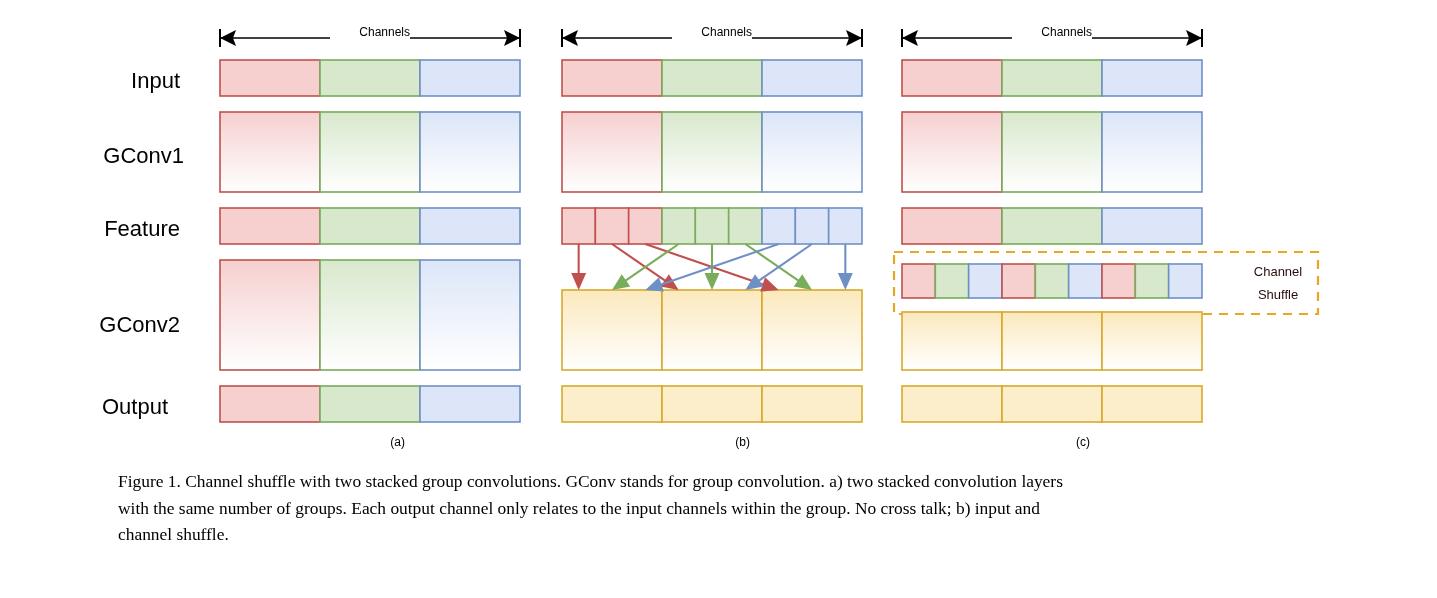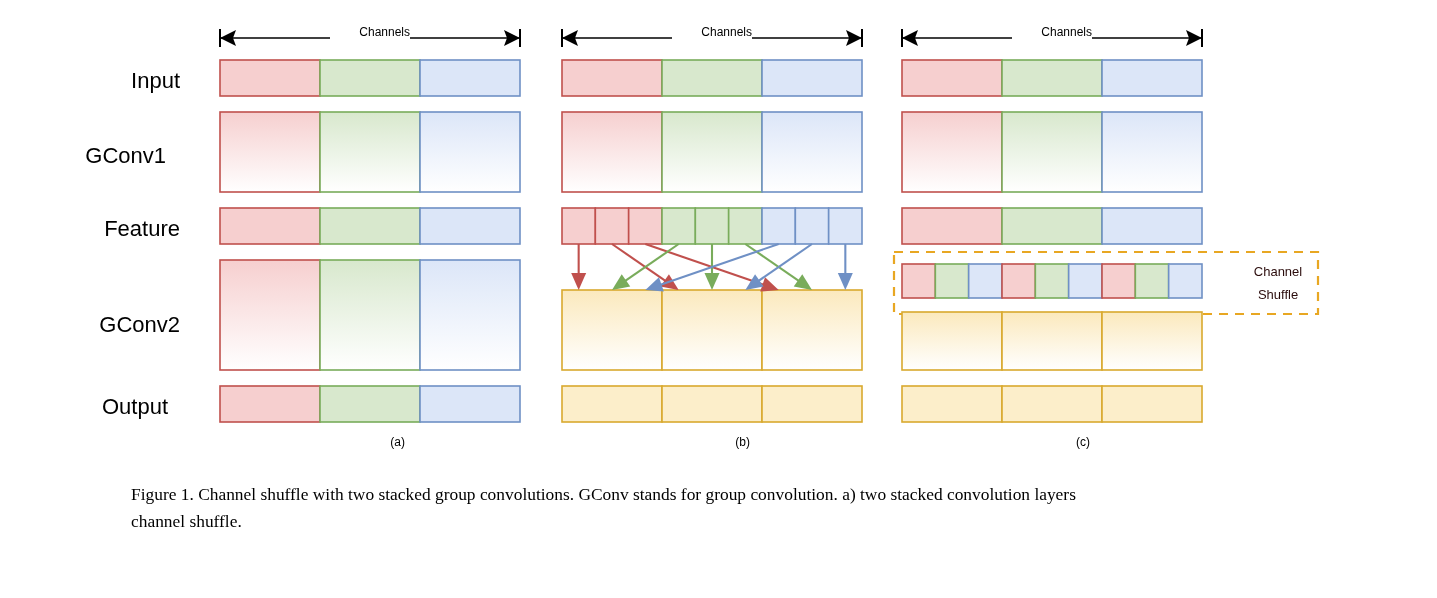--- a/index.html
+++ b/index.html
@@ -7,21 +7,21 @@
     width:1437px;height:598px;position:relative;overflow:hidden;
     font-family:"Liberation Sans", sans-serif;
     color:#000;
     -webkit-font-smoothing:antialiased;
   }
   .fig{position:absolute;left:0;top:0;width:1437px;height:440px;}
   .caption-wrap{position:absolute;left:118px;top:468px;width:1200px;}
   .caption{
     font-family:"Liberation Serif", serif;
     font-size:17.4px;line-height:26.6px;text-align:justify;
-    color:#000;margin:13px;
+    color:#000;margin:0;
   }
   .caption-line{display:block;white-space:nowrap;}
   .rowlabel{
     position:absolute;text-align:right;width:120px;
     font-size:22px;font-family:"Liberation Sans", sans-serif;
     color:#000;
   }
   .panlabel{
     position:absolute;text-align:right;width:80px;
     font-size:12px;font-family:"Liberation Sans", sans-serif;color:#000;
@@ -32,21 +32,21 @@
     font-size:13px;line-height:23px;color:#2b0c0c;
     font-family:"Liberation Sans", sans-serif;
   }
 </style>
 </head>
 <body>
 
 <div class="fig">
 
   <div class="rowlabel" style="left:60px;top:68px;">Input</div>
-  <div class="rowlabel" style="left:46px;top:143px;">GConv1</div>
+  <div class="rowlabel" style="left:64px;top:143px;">GConv1</div>
   <div class="rowlabel" style="left:60px;top:216px;">Feature</div>
   <div class="rowlabel" style="left:60px;top:312px;">GConv2</div>
   <div class="rowlabel" style="left:48px;top:394px;">Output</div>
 
   <div class="panlabel" style="left:325px;top:435px;">(a)</div>
   <div class="panlabel" style="left:670px;top:435px;">(b)</div>
   <div class="panlabel" style="left:1010px;top:435px;">(c)</div>
 
   <div class="panlabel" style="left:330px;top:25px;background:#fff;">Channels</div>
   <div class="panlabel" style="left:672px;top:25px;background:#fff;">Channels</div>
@@ -227,15 +227,16 @@
           <rect x="1002" y="386" width="100" height="36" fill="#fceeca" stroke="#d9a92e" stroke-width="1.6"></rect>
           <rect x="1102" y="386" width="100" height="36" fill="#fceeca" stroke="#d9a92e" stroke-width="1.6"></rect>
         </g>
       </g>
   </svg>
 </div>
 
 <div class="caption-wrap">
   <p class="caption">
     <span class="caption-line">Figure 1. Channel shuffle with two stacked group convolutions.  GConv stands for group convolution.  a) two stacked convolution layers</span>
+    <span class="caption-line">with the same number of groups.  Each output channel only relates to the input channels within the group.  No cross talk; b) input and</span>
     <span class="caption-line">channel shuffle.</span>
   </p>
 </div>
 
 </body></html>

